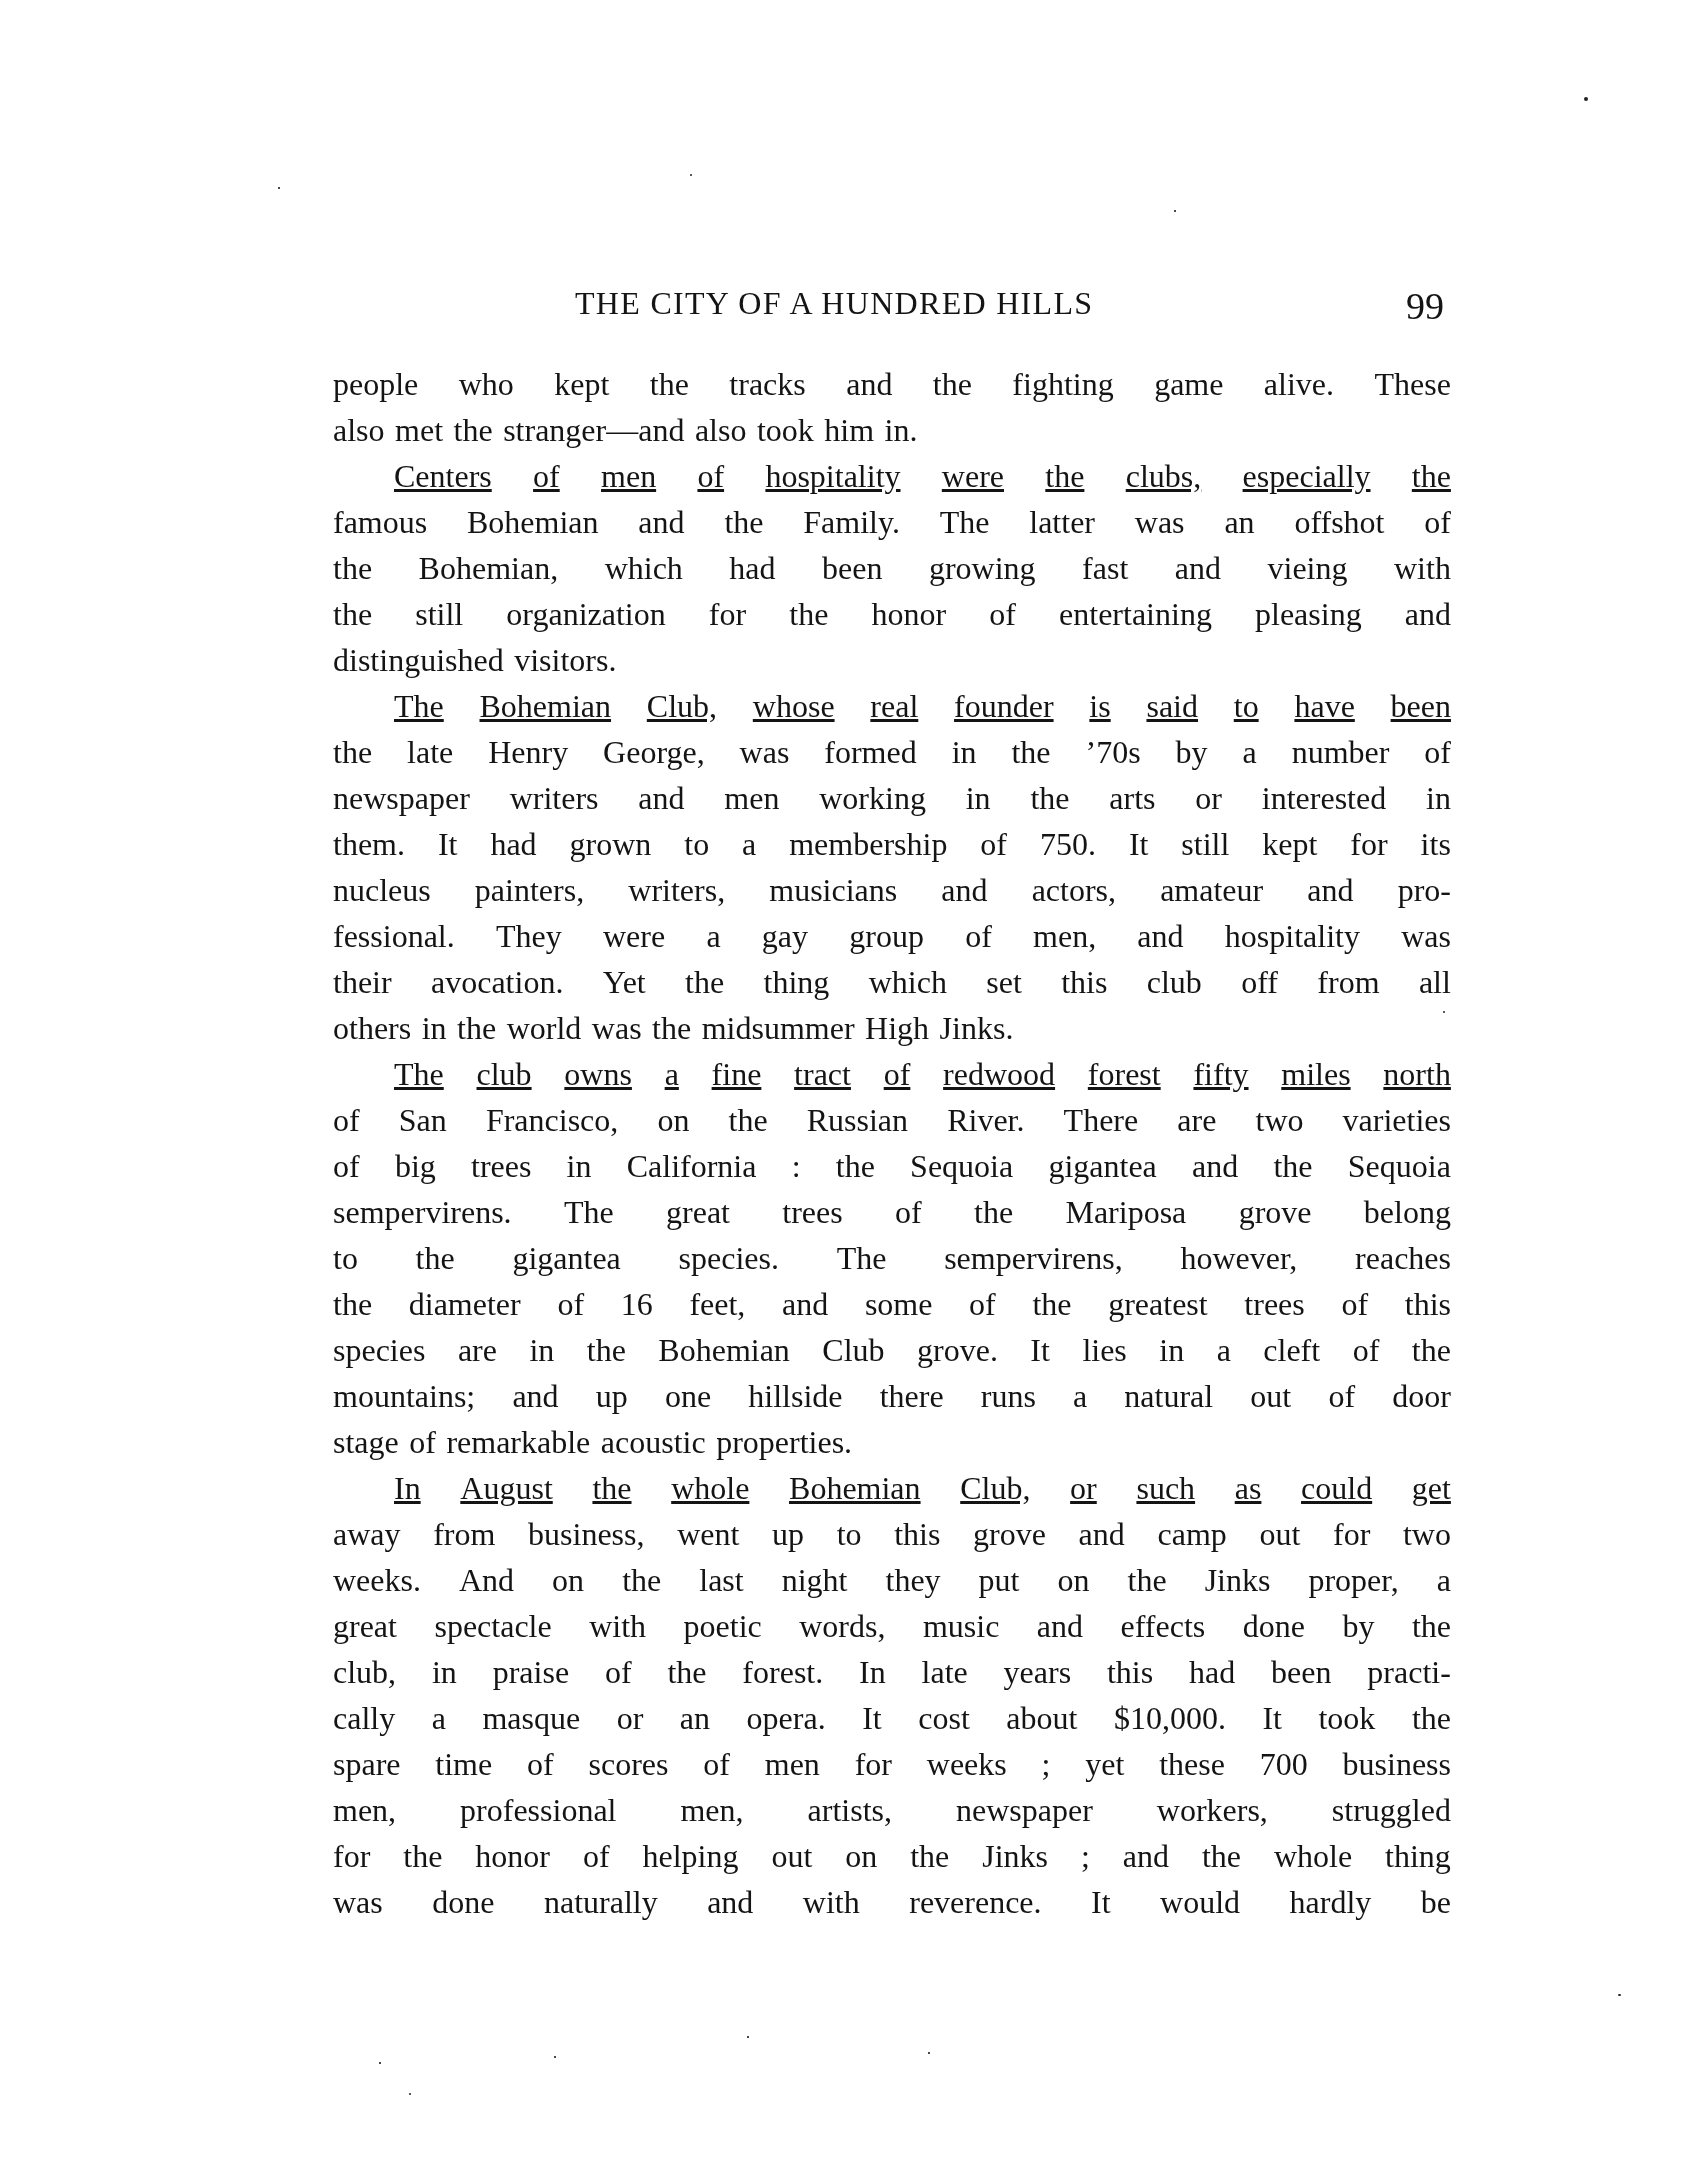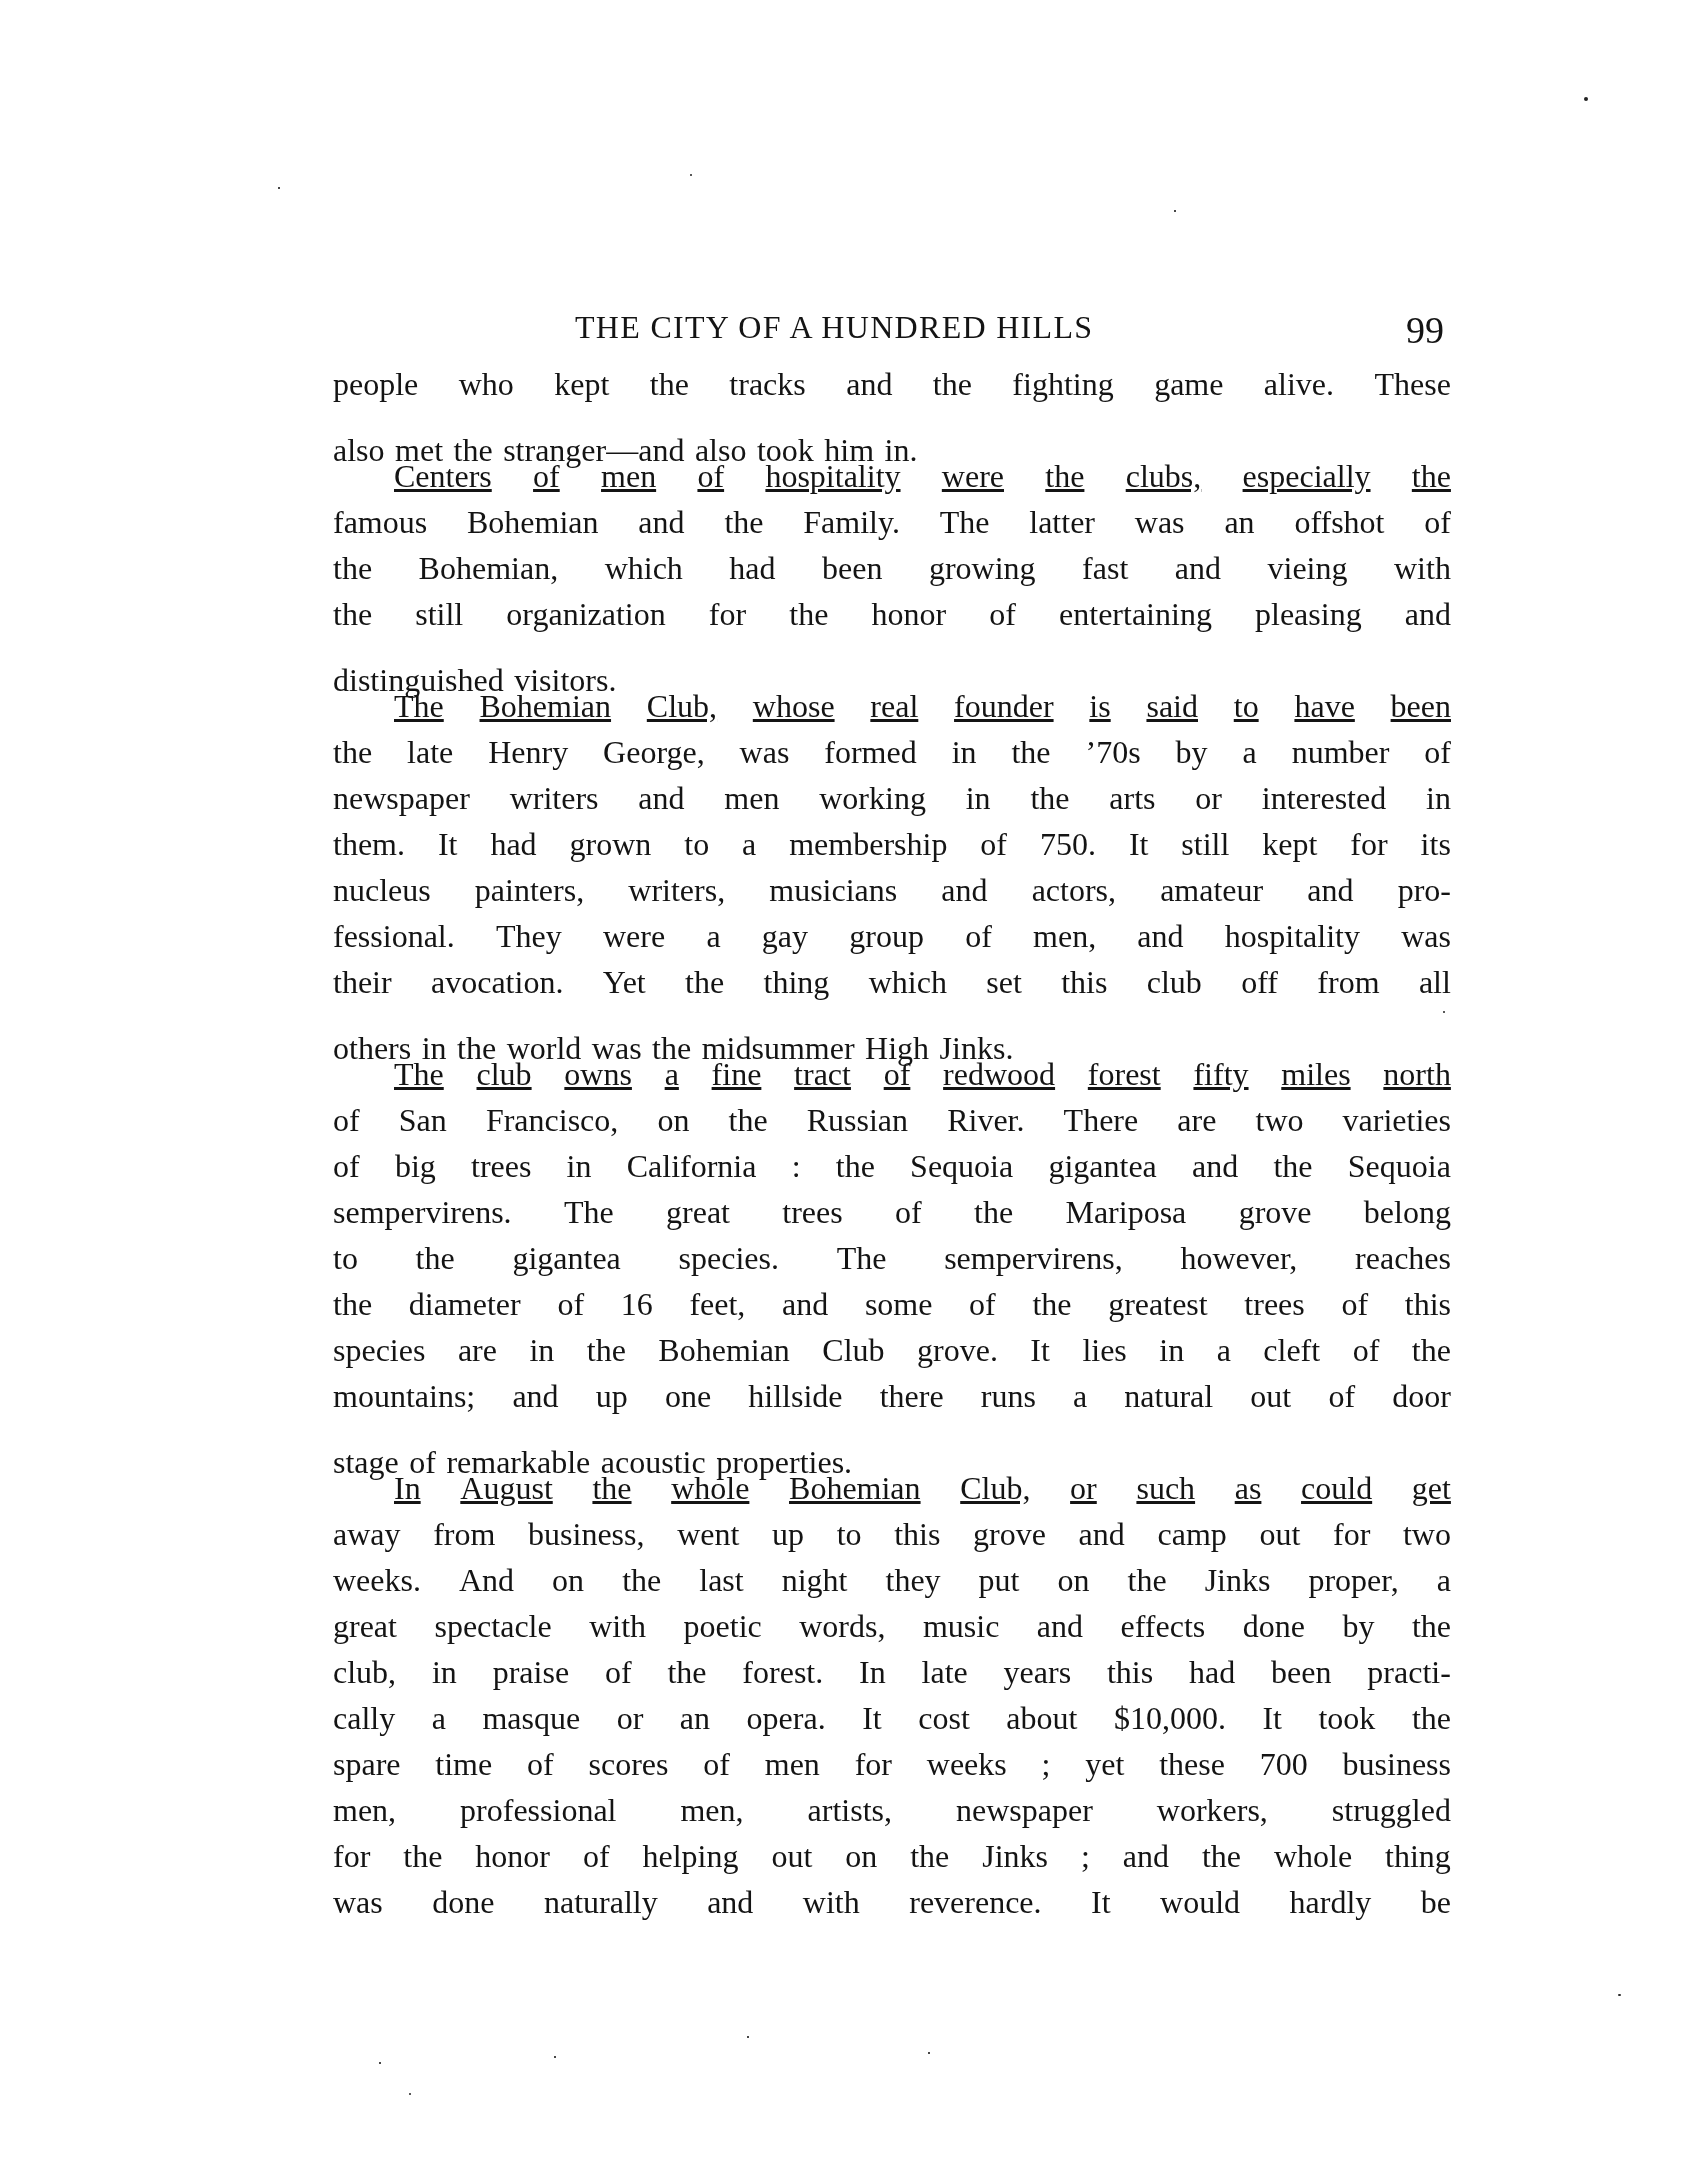--- a/index.html
+++ b/index.html
@@ -21,21 +21,20 @@
     width: 1705px;
     height: 2183px;
     background: #ffffff;
   }
   .running-head {
     position: absolute;
     left: 333px;
     top: 284px;
     width: 1126px;
     height: 39px;
-    margin-top: 24px;
   }
   .running-title {
     position: absolute;
     left: 242px;
     top: 0;
     font-size: 32px;
     letter-spacing: 1.3px;
     line-height: 39px;
     white-space: nowrap;
   }
@@ -54,20 +53,21 @@
     width: 1118px;
   }
   
   .jline {
     display: flex;
     justify-content: space-between;
     height: 46px;
     line-height: 46px;
     font-size: 32px;
     white-space: nowrap;
+    align-items: flex-end;
   }
   .jline.indent { padding-left: 61px; text-decoration: underline; }
   .jline.last { justify-content: flex-start; }
   .jline.last .w { margin-right: 10.5px; margin-top: 20px; }
   .speck {
     position: absolute;
     background: #222;
     border-radius: 50%;
   }
 </style>

